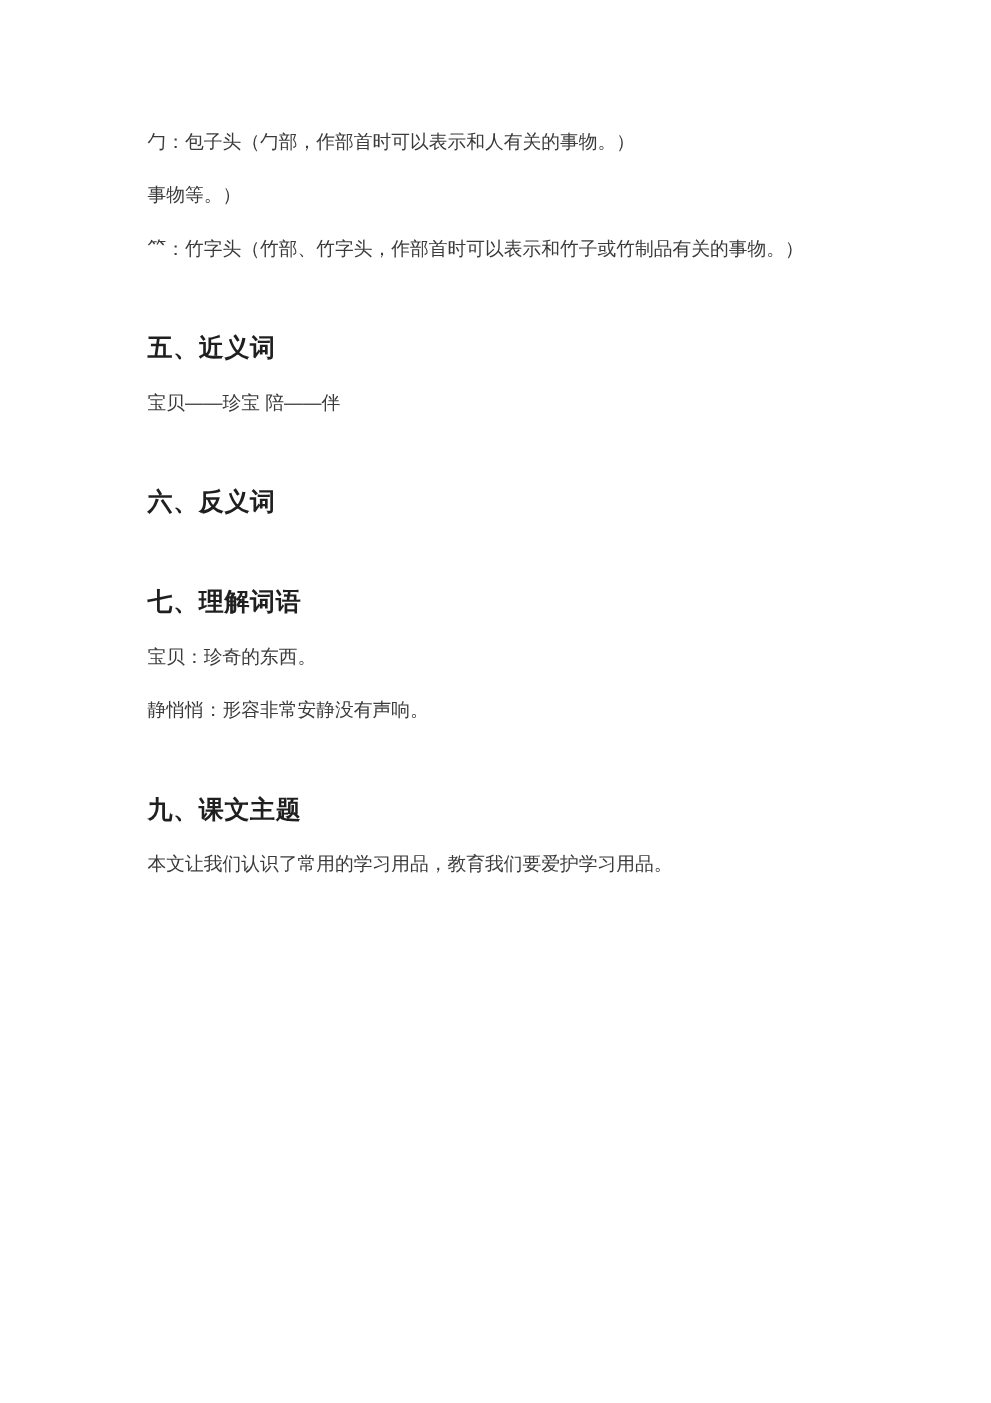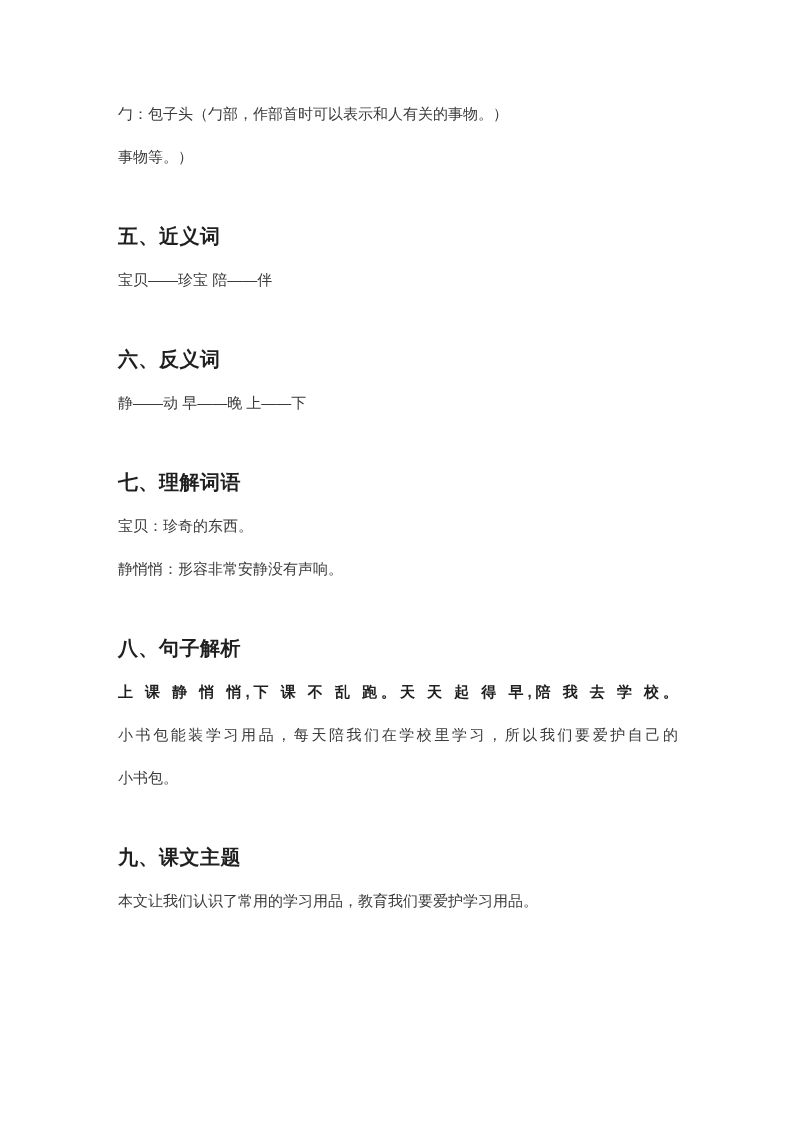--- a/index.html
+++ b/index.html
@@ -50,44 +50,38 @@
 </style>
 </head>
 <body>
 
 <div class="page">
   <div class="content">
 
     <div class="section">
       <div class="line">勹：包子头（勹部，作部首时可以表示和人有关的事物。）</div>
       <div class="line">事物等。）</div>
+      <div class="line">⺮：竹字头（竹部、竹字头，作部首时可以表示和竹子或竹制品有关的事物。）</div>
     </div>
 
     <div class="section">
       <div class="heading">五、近义词</div>
       <div class="line">宝贝——珍宝 陪——伴</div>
     </div>
 
     <div class="section">
       <div class="heading">六、反义词</div>
-      <div class="line">静——动 早——晚 上——下</div>
     </div>
 
     <div class="section">
       <div class="heading">七、理解词语</div>
       <div class="line">宝贝：珍奇的东西。</div>
       <div class="line">静悄悄：形容非常安静没有声响。</div>
     </div>
 
-    <div class="section">
-      <div class="heading">八、句子解析</div>
-      <div class="quote">上 课 静 悄 悄,下 课 不 乱 跑。天 天 起 得 早,陪 我 去 学 校。</div>
-      <div class="line stretch">小书包能装学习用品，每天陪我们在学校里学习，所以我们要爱护自己的</div>
-      <div class="line">小书包。</div>
-    </div>
 
     <div class="section">
       <div class="heading">九、课文主题</div>
       <div class="line">本文让我们认识了常用的学习用品，教育我们要爱护学习用品。</div>
     </div>
 
   </div>
 </div>
 
 </body></html>

